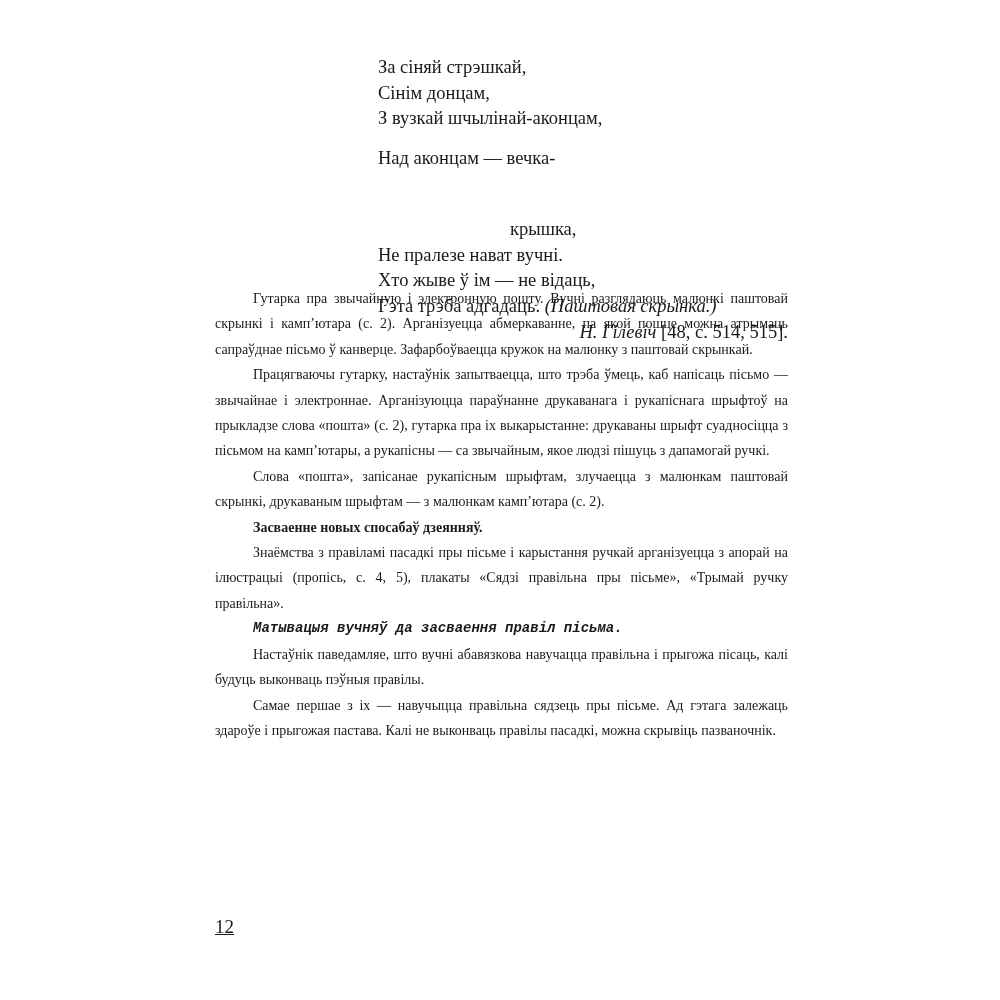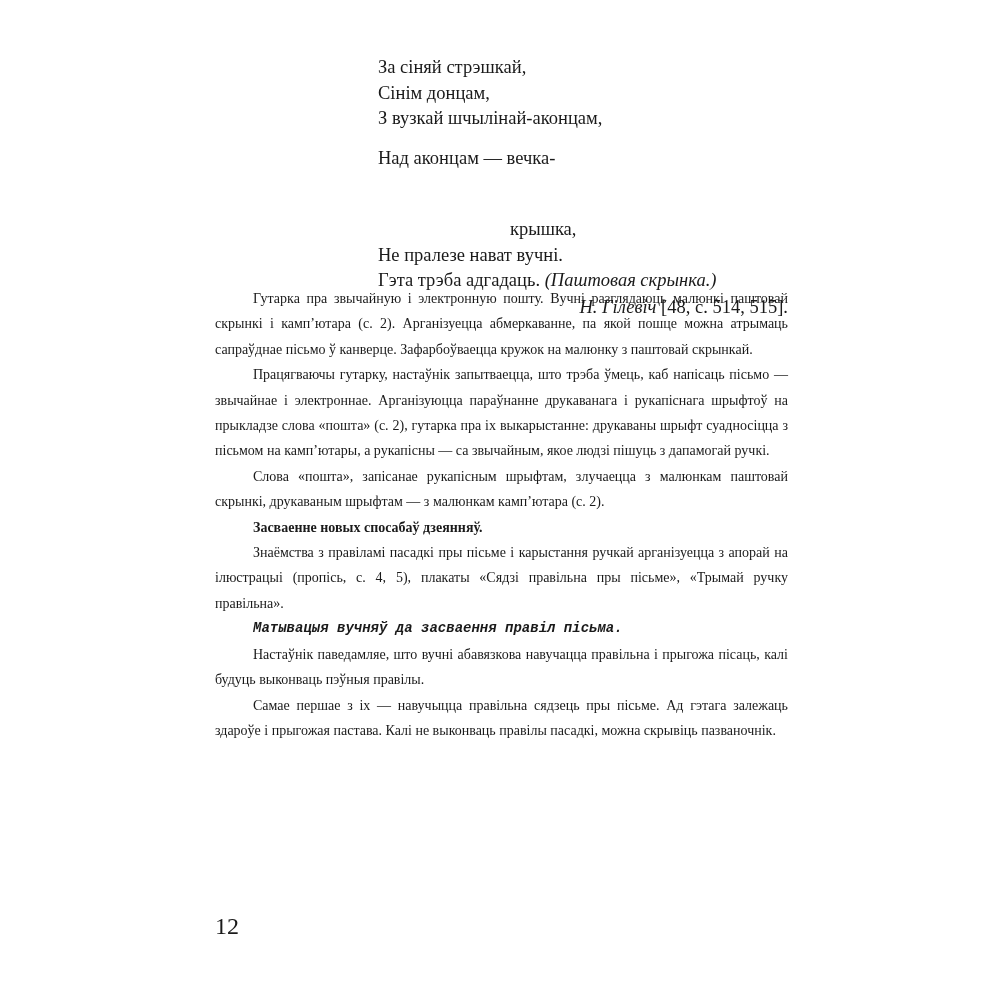--- a/index.html
+++ b/index.html
@@ -83,40 +83,42 @@
     font-style: italic;
     text-align: left;
     font-family: Liberation Mono, monospace;
   }
 
   
   .folio {
     position: absolute;
     left: 215px;
     top: 914px;
-    font-size: 24px;
+    font-size: 19px;
     line-height: 25px;
+    text-decoration: underline;
   }
 </style>
 </head>
 <body>
 
 <div class="page">
 
   <div class="poem">
     <div>
       <div class="poem-line">За сіняй стрэшкай,</div>
       <div class="poem-line">Сінім донцам,</div>
       <div class="poem-line">З вузкай шчылінай-аконцам,</div>
     </div>
     <div class="poem-stanza-gap"></div>
     <div>
       <div class="poem-line">Над аконцам — вечка-</div>
       <div class="poem-line indent-deep">крышка,</div>
       <div class="poem-line">Не пралезе нават вучні.</div>
+      <div class="poem-line">Хто жыве ў ім — не відаць,</div>
       <div class="poem-line"><span>Гэта трэба адгадаць. </span><span class="answer">(Паштовая скрынка.)</span></div>
     </div>
     <div class="attribution"><span class="author">Н. Гілевіч</span><span class="ref"> [48, с. 514, 515].</span></div>
   </div>
 
   <div class="body-text">
     <p>Гутарка пра звычайную і электронную пошту. Вучні разглядаюць малюнкі паштовай скрынкі і камп’ютара (с. 2). Арганізуецца абмеркаванне, па якой пошце можна атрымаць сапраўднае пісьмо ў канверце. Зафарбоўваецца кружок на малюнку з паштовай скрынкай.</p>
     <p>Працягваючы гутарку, настаўнік запытваецца, што трэба ўмець, каб напісаць пісьмо — звычайнае і электроннае. Арганізуюцца параўнанне друкаванага і рукапіснага шрыфтоў на прыкладзе слова «пошта» (с. 2), гутарка пра іх выкарыстанне: друкаваны шрыфт суадносіцца з пісьмом на камп’ютары, а рукапісны — са звычайным, якое людзі пішуць з дапамогай ручкі.</p>
     <p>Слова «пошта», запісанае рукапісным шрыфтам, злучаецца з малюнкам паштовай скрынкі, друкаваным шрыфтам — з малюнкам камп’ютара (с. 2).</p>
     <p class="heading-bold">Засваенне новых спосабаў дзеянняў.</p>

